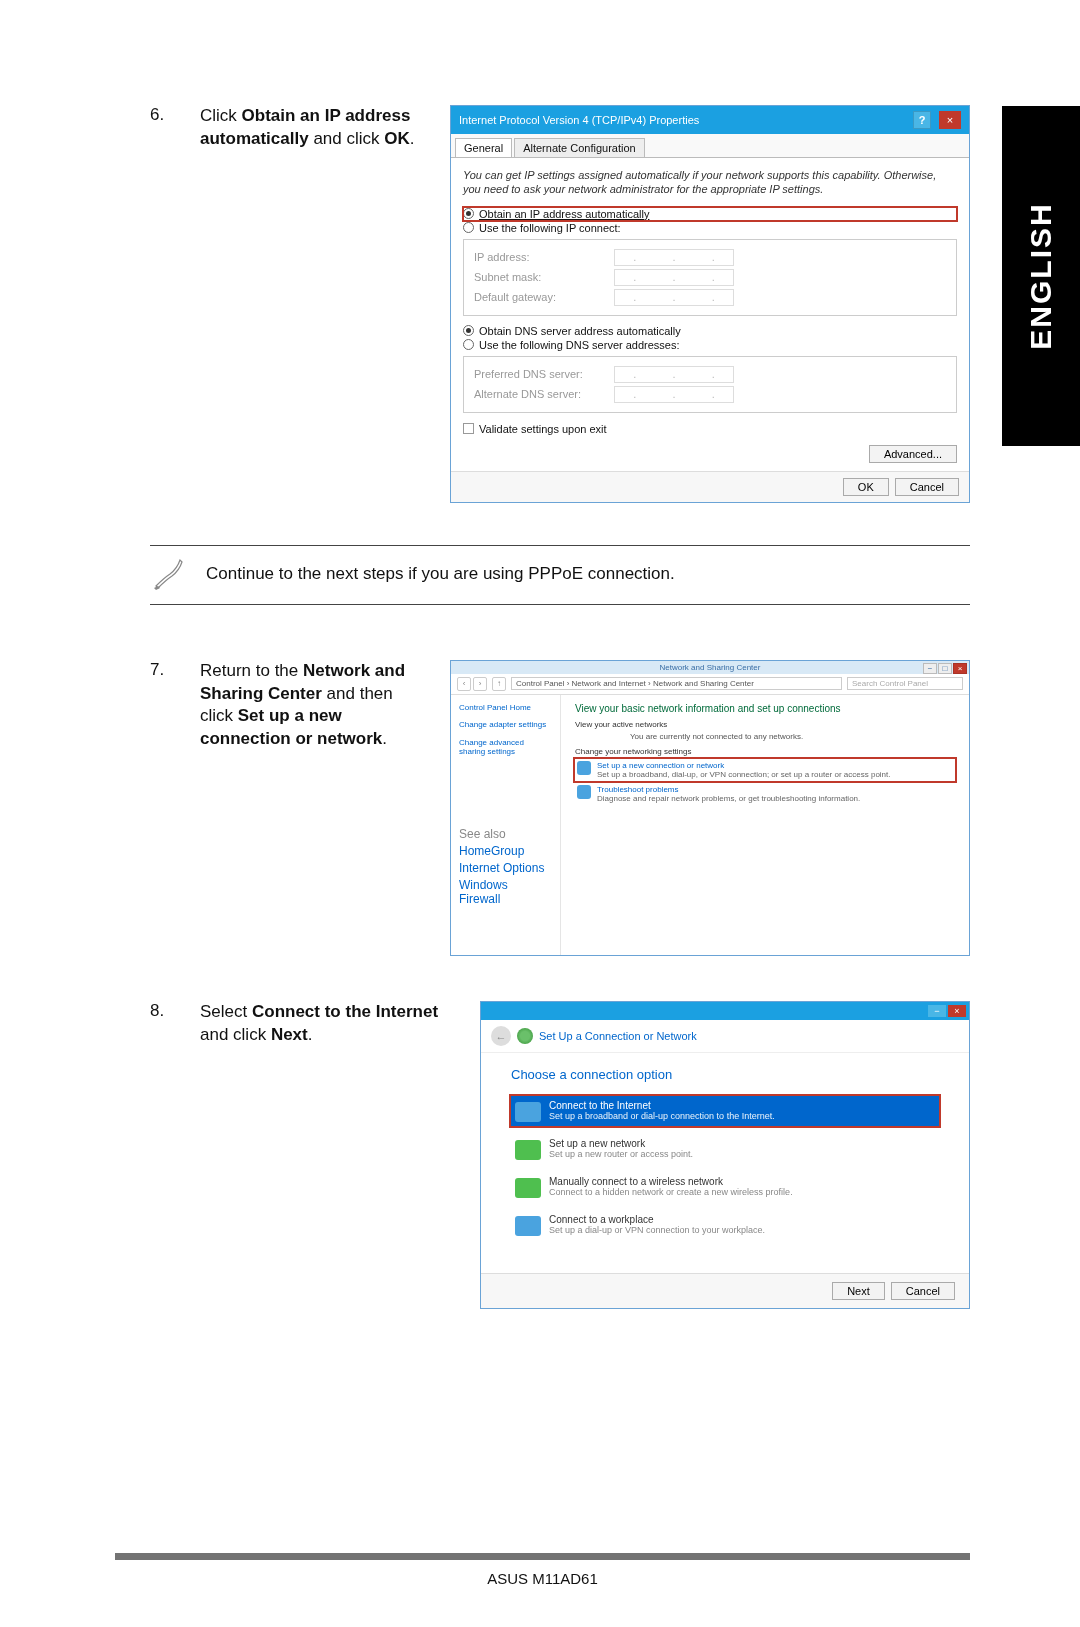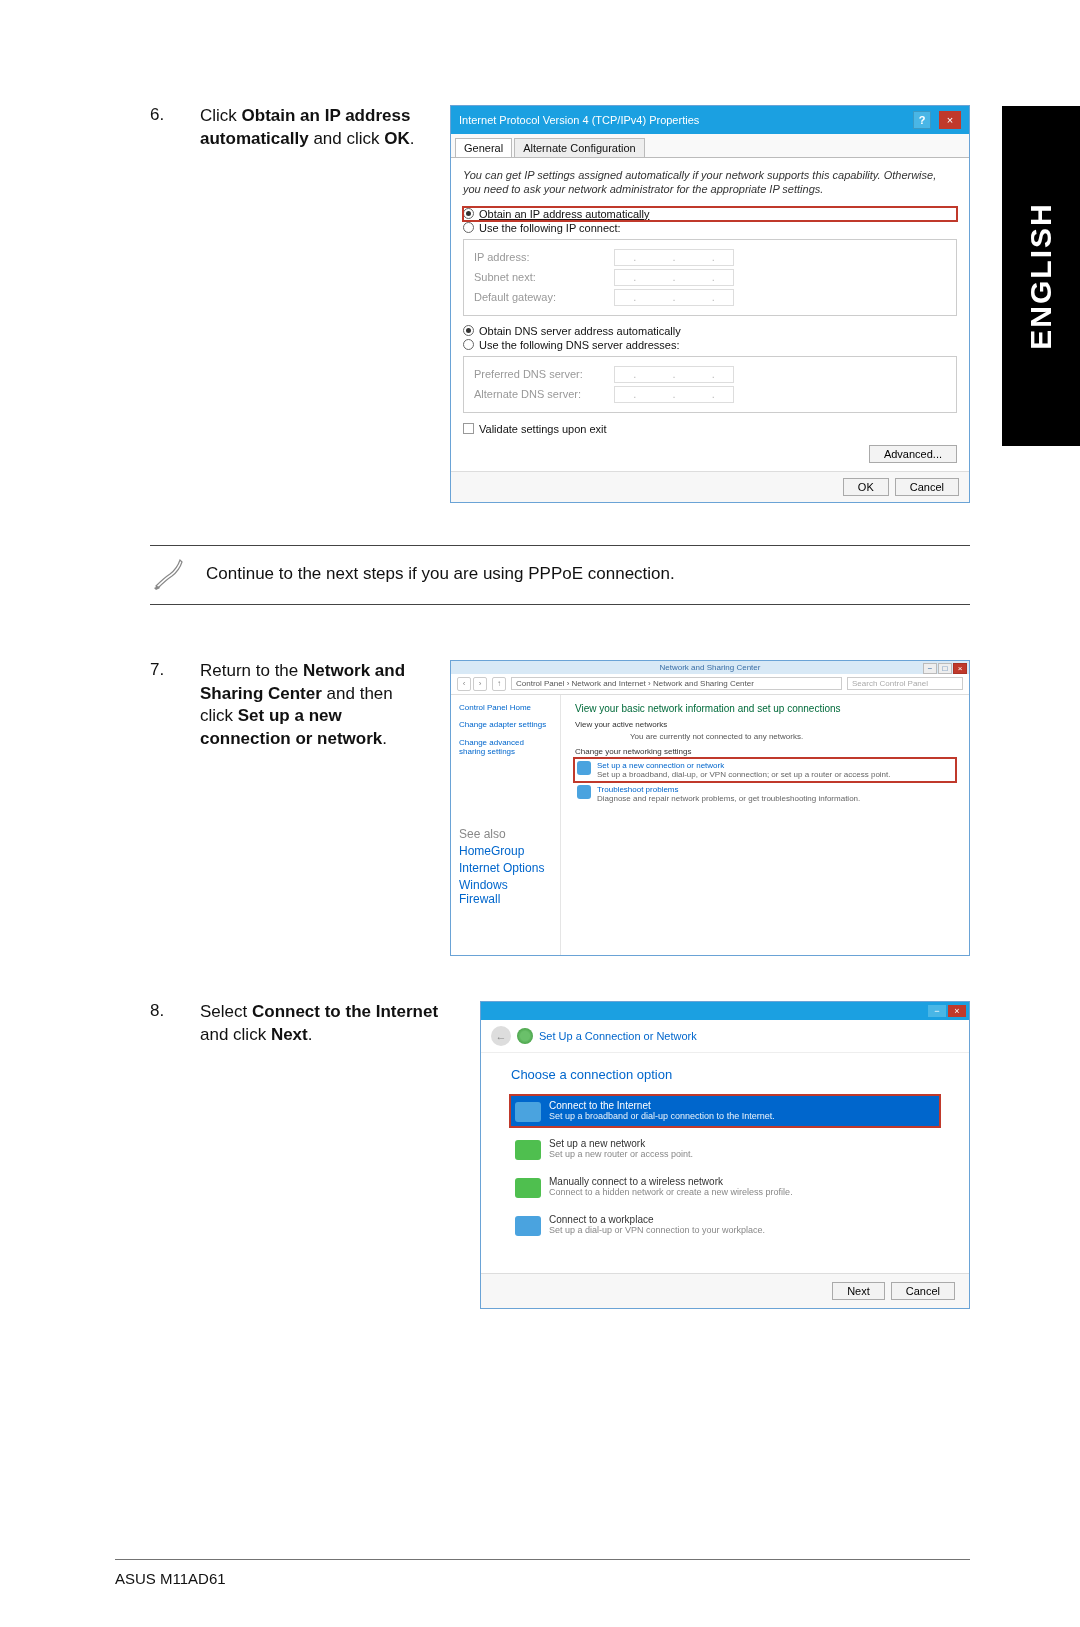--- a/index.html
+++ b/index.html
@@ -33,21 +33,21 @@
     font-family: "Arial Black", Arial, sans-serif;
   }
   .row { display: flex; gap: 20px; align-items: flex-start; }
   .num { width: 30px; flex: 0 0 30px; }
   .txt { flex: 0 0 230px; padding-right: 10px; line-height: 1.35; }
   .figure-a { flex: 1; }
   .note { margin: 42px 0 55px 0; }
   .note .line { border-top: 1px solid #444; margin: 0; }
   .note-row { display: flex; align-items: center; gap: 20px; padding: 10px 0 12px 0; }
   .note-icon { width: 36px; height: 36px; display:flex; align-items:center; justify-content:center; flex:0 0 36px; }
-  .footer { position: absolute; bottom: 40px; left: 115px; right: 110px; display: flex; justify-content: flex-start; font-size: 15px; border-top:1px solid #737373; padding-top:10px;}
+  .footer { position: absolute; bottom: 40px; left: 115px; right: 110px; display: flex; justify-content: center; font-size: 15px; border-top:7px solid #737373; padding-top:10px;}
   
   .win-a { border:1px solid #6aa3d6; background:#fff; font-size:11px; }
   .win-a .titlebar { background:#1ba0e1; color:#fff; padding:5px 8px; display:flex; align-items:center; gap:8px; }
   .win-a .titlebar .spacer{flex:1}
   .win-a .titlebar .help{background:#49b6e6;color:#fff;width:18px;height:18px;display:flex;align-items:center;justify-content:center;border:1px solid #3a99c4;font-weight:bold}
   .win-a .titlebar .close{background:#c0392b;color:#fff;width:22px;height:18px;display:flex;align-items:center;justify-content:center;}
   .win-a .tabs { display:flex; gap:0; border-bottom:1px solid #bbb; padding:4px 4px 0 4px; background:#f9f9f9;}
   .win-a .tab { padding:3px 8px; border:1px solid #bbb; border-bottom:none; background:#fff; margin-right:2px;}
   .win-a .tab.inactive{background:#eee}
   .win-a .body { padding:10px 12px 8px 12px; }
@@ -157,21 +157,21 @@
           <fieldset>
             <div class="field">
                 <label>IP address:</label>
                 <div class="ipbox">
                   <span>.</span>
                   <span>.</span>
                   <span>.</span>
                 </div>
               </div>
             <div class="field">
-                <label>Subnet next:</label>
+                <label>Subnet mask:</label>
                 <div class="ipbox">
                   <span>.</span>
                   <span>.</span>
                   <span>.</span>
                 </div>
               </div>
             <div class="field">
                 <label>Default gateway:</label>
                 <div class="ipbox">
                   <span>.</span>

